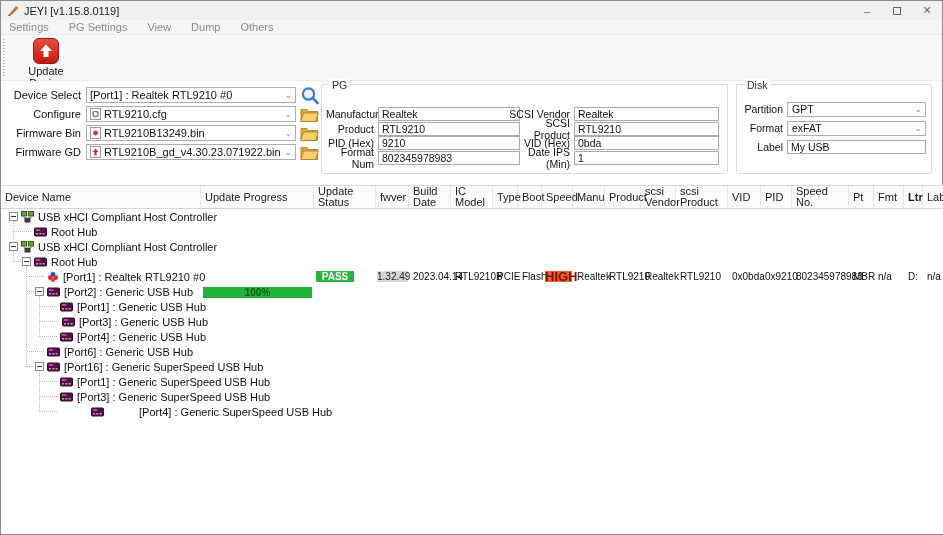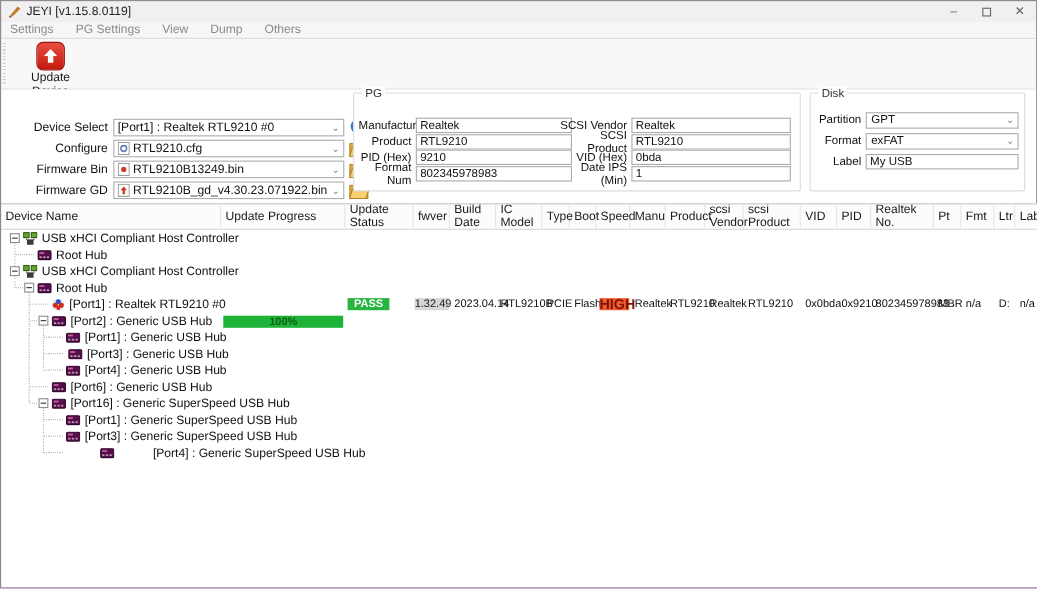--- a/index.html
+++ b/index.html
@@ -1,18 +1,18 @@
 <!DOCTYPE html>
 <html><head>
 <meta charset="utf-8">
 <style>
   * { box-sizing: border-box; margin: 0; padding: 0; }
   html,body { width:943px; height:535px; overflow:hidden; }
   body { font-family:"Liberation Sans", sans-serif; background:#fff; }
-  .window { position:relative; width:943px; height:535px; border:1px solid #8c8c8c; background:#701a75; }
+  .window { position:relative; width:943px; height:535px; border:1px solid #8c8c8c; background:#0c4a6e; }
 
   
   .titlebar { height:19px; background:#f0f0f0; display:flex; align-items:center; padding-left:5px; }
   .titlebar .app-icon { width:14px; height:13px; margin-right:4px; display:inline-flex; }
   .titlebar .title { font-size:11px; color:#222; flex:1; }
   .win-ctrl { width:30px; height:19px; display:inline-flex; align-items:center; justify-content:center;
               font-size:11px; color:#666; }
   .maxbox { width:8px; height:8px; border:1px solid #666; display:inline-block; }
 
   
@@ -25,21 +25,21 @@
   .gripper { position:absolute; left:2px; top:4px; bottom:4px; width:2px;
              background-image:repeating-linear-gradient(to bottom,#c3c3c3 0 1px,transparent 1px 3px); }
   .tool-button { position:absolute; left:10px; top:2px; width:70px; text-align:center; cursor:pointer; }
   .red-btn { width:26px; height:26px; margin:1px auto 1px auto; border-radius:6px;
              background:linear-gradient(#ea4d41,#c21b0e); border:1px solid #9b150b;
              display:flex; align-items:center; justify-content:center; }
   .tool-label { font-size:11px; color:#1a1a1a; }
 
   
   .form-area { position:relative; height:104px; background:#fff; }
-  .fld-row { position:absolute; left:17px; height:16px; display:flex; align-items:center;margin-top:21px; }
+  .fld-row { position:absolute; left:0; height:16px; display:flex; align-items:center; }
   .fld-label { display:inline-block; width:85px; text-align:right; font-size:11px; color:#111; padding-right:5px; }
   .combo { position:relative; width:210px; height:16px; border:1px solid #adadad; background:#fff;
            display:flex; align-items:center; padding:0 14px 0 3px; }
   .combo .val { font-size:11px; color:#111; white-space:nowrap; overflow:hidden; }
   .combo .chev { position:absolute; right:3px; top:2px; font-size:9px; color:#888; }
   .combo .mini { display:inline-flex; margin-right:3px; }
   .action-ico { margin-left:4px; display:inline-flex; cursor:pointer; }
 
   .groupbox { position:absolute; border:1px solid #dcdcdc; border-radius:2px; background:#fff; }
   .groupbox .legend { position:absolute; top:-6px; left:7px; background:#fff; padding:0 3px;
@@ -268,24 +268,24 @@
       <div class="hcell" style="width: 42px;">IC Model</div>
       <div class="hcell" style="width: 25px;">Type</div>
       <div class="hcell" style="width: 24px;">Boot</div>
       <div class="hcell" style="width: 31px;">Speed</div>
       <div class="hcell" style="width: 32px;">Manu</div>
       <div class="hcell" style="width: 36px;">Product</div>
       <div class="hcell" style="width: 35px;">scsi Vendor</div>
       <div class="hcell" style="width: 52px;">scsi Product</div>
       <div class="hcell" style="width: 33px;">VID</div>
       <div class="hcell" style="width: 31px;">PID</div>
-      <div class="hcell" style="width: 57px;">Realtek No.</div>
+      <div class="hcell" style="width: 57px;">Speed No.</div>
       <div class="hcell" style="width: 25px;">Pt</div>
       <div class="hcell" style="width: 30px;">Fmt</div>
-      <div class="hcell" style="width: 19px;">Ltr</div>
+      <div class="hcell" style="width: 19px; font-weight: bold;">Ltr</div>
       <div class="hcell" style="width: 25px;">Label</div>
     </div>
   <div class="grid-body">
       <div class="trow" style="top: 0px; padding-left: 8px;">
         <span class="exp"></span>
         <span class="ticon">
           <svg width="13" height="12" viewBox="0 0 13 12">
             <rect x="0.5" y="0.5" width="5" height="4.5" fill="#69a436" stroke="#2f5a12"></rect>
             <rect x="7.5" y="0.5" width="5" height="4.5" fill="#69a436" stroke="#2f5a12"></rect>
             <path d="M3 5.5 V7 H10 V5.5" stroke="#777" fill="none"></path>

